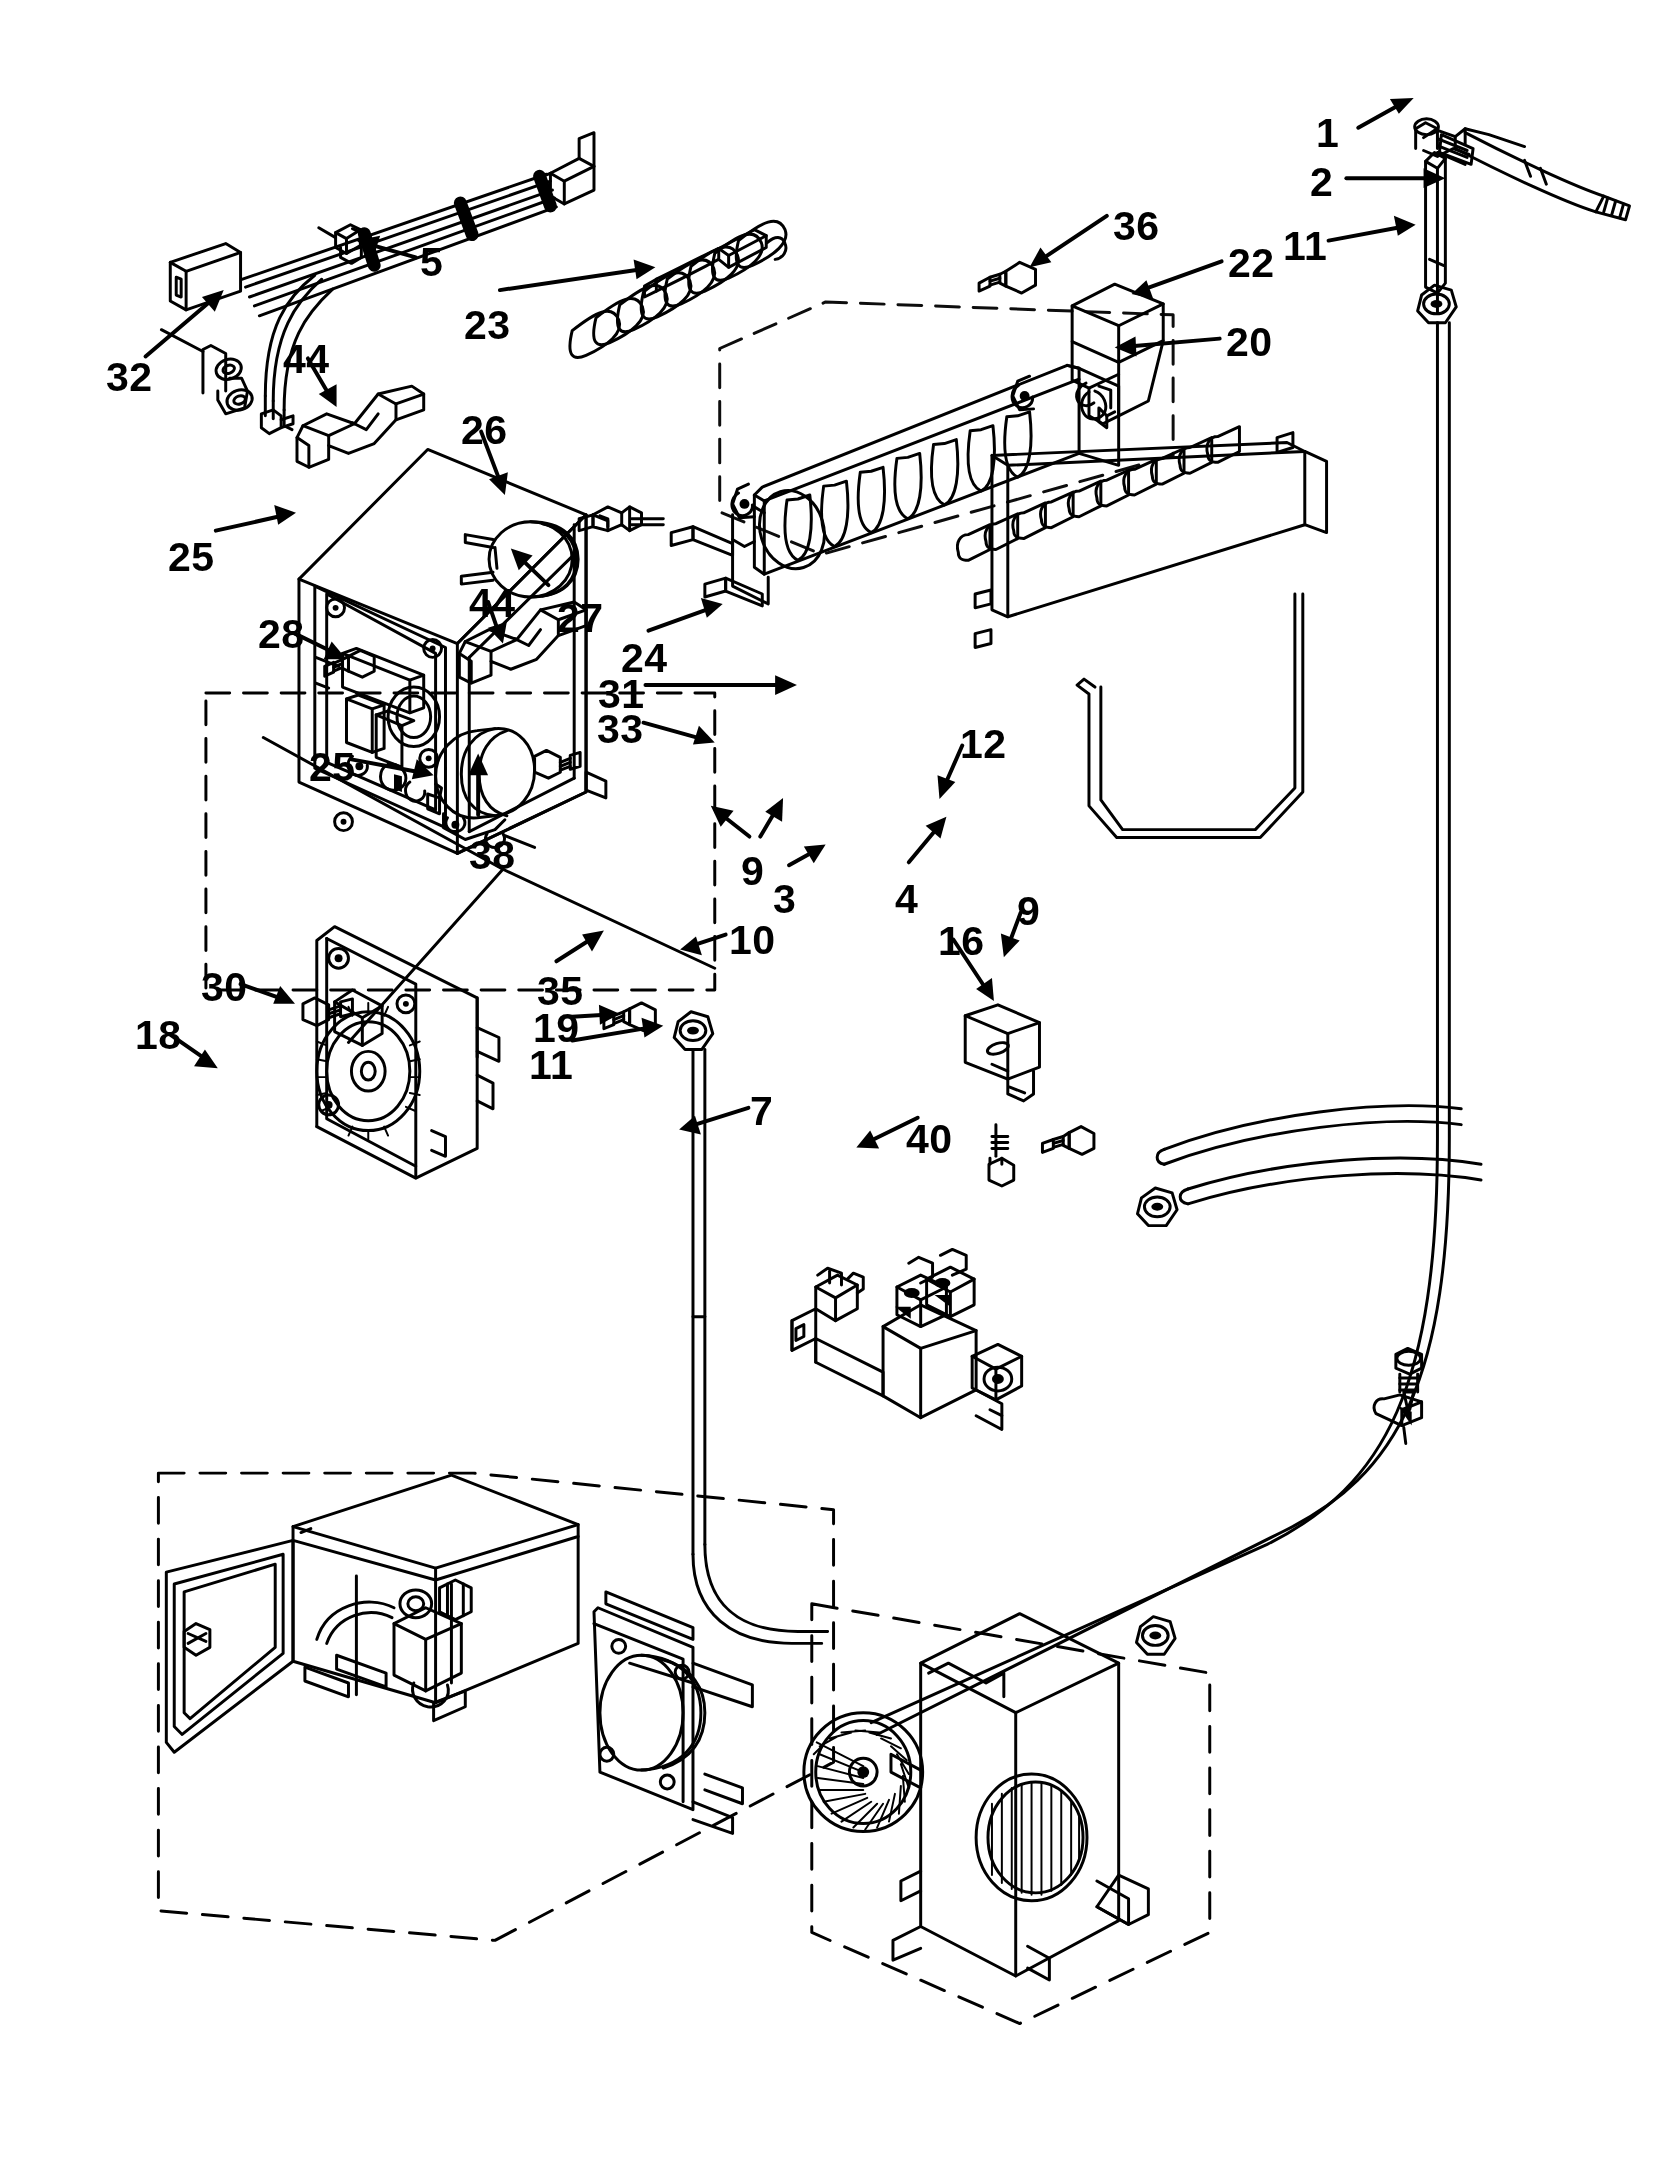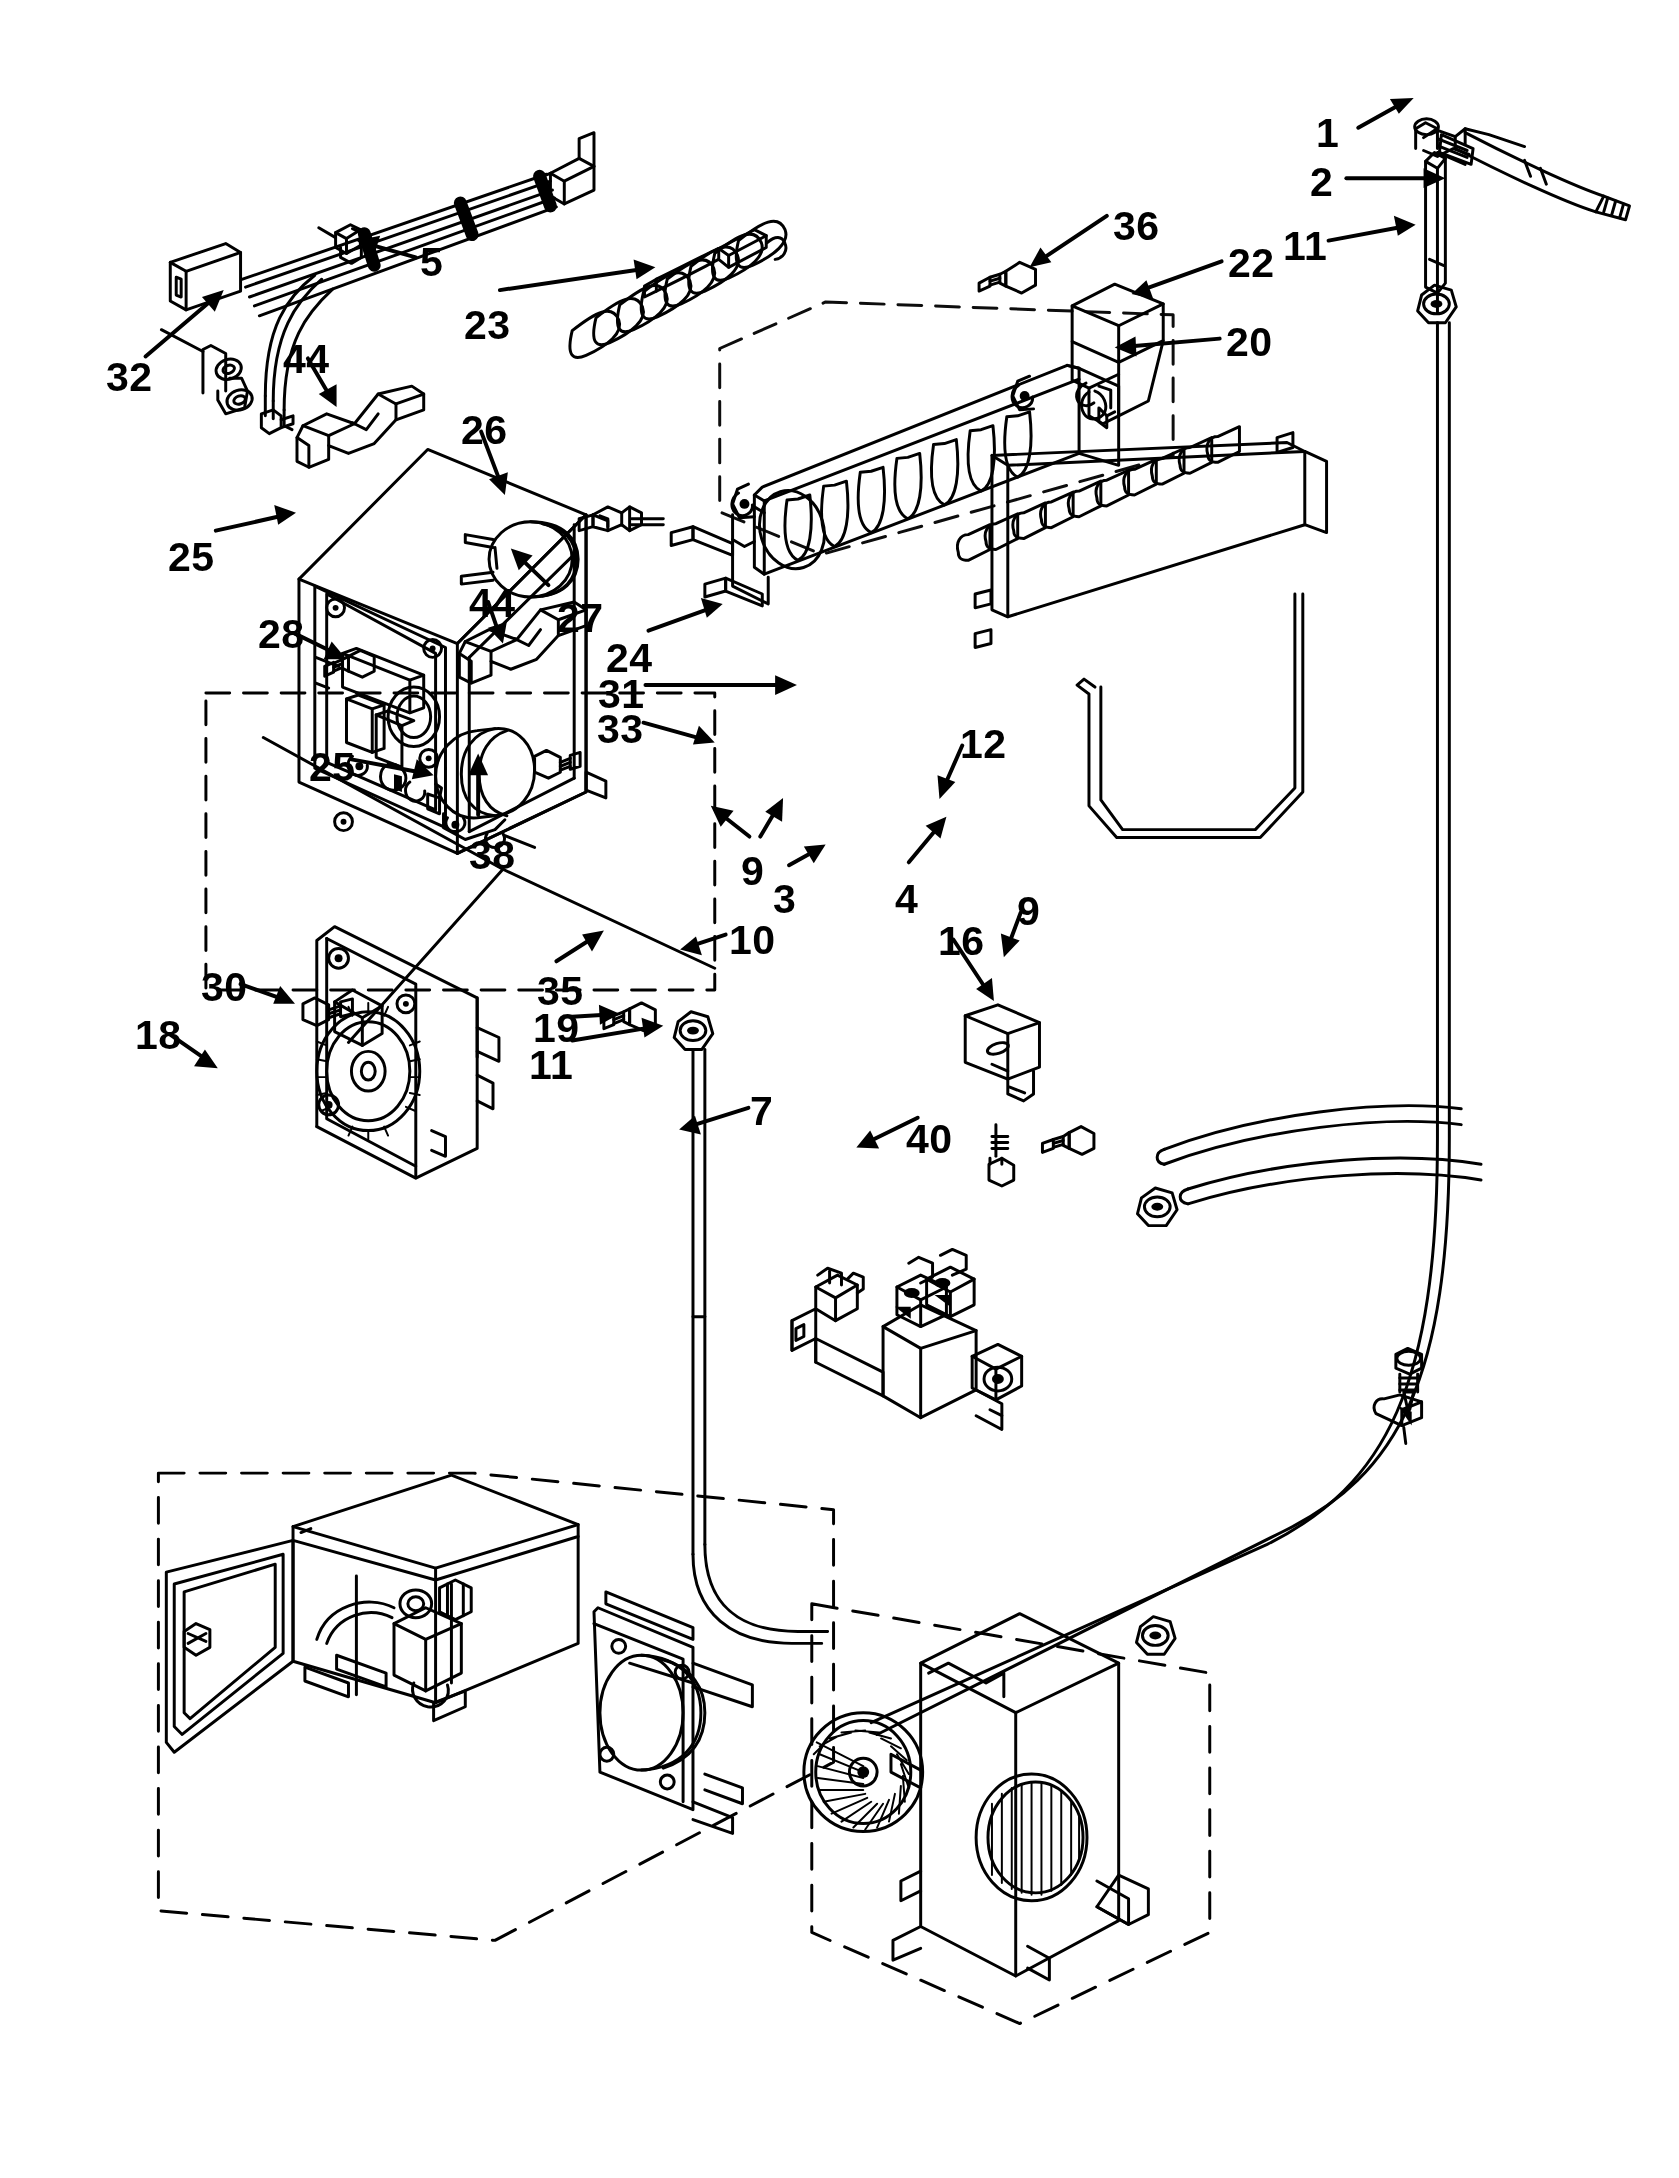--- a/index.html
+++ b/index.html
@@ -719,21 +719,21 @@
 <div class="callout" style="left:1226px;top:322px;">20</div>
 <div class="callout" style="left:464px;top:305px;">23</div>
 <div class="callout" style="left:420px;top:242px;">5</div>
 <div class="callout" style="left:106px;top:357px;">32</div>
 <div class="callout" style="left:283px;top:339px;">44</div>
 <div class="callout" style="left:461px;top:410px;">26</div>
 <div class="callout" style="left:168px;top:537px;">25</div>
 <div class="callout" style="left:469px;top:583px;">44</div>
 <div class="callout" style="left:557px;top:598px;">27</div>
 <div class="callout" style="left:258px;top:614px;">28</div>
-<div class="callout" style="left:606px;top:638px;">24</div>
+<div class="callout" style="left:621px;top:638px;">24</div>
 <div class="callout" style="left:598px;top:674px;">31</div>
 <div class="callout" style="left:597px;top:709px;">33</div>
 <div class="callout" style="left:960px;top:724px;">12</div>
 <div class="callout" style="left:309px;top:747px;">25</div>
 <div class="callout" style="left:469px;top:835px;">38</div>
 <div class="callout" style="left:741px;top:851px;">9</div>
 <div class="callout" style="left:773px;top:879px;">3</div>
 <div class="callout" style="left:895px;top:879px;">4</div>
 <div class="callout" style="left:1017px;top:891px;">9</div>
 <div class="callout" style="left:938px;top:921px;">16</div>

